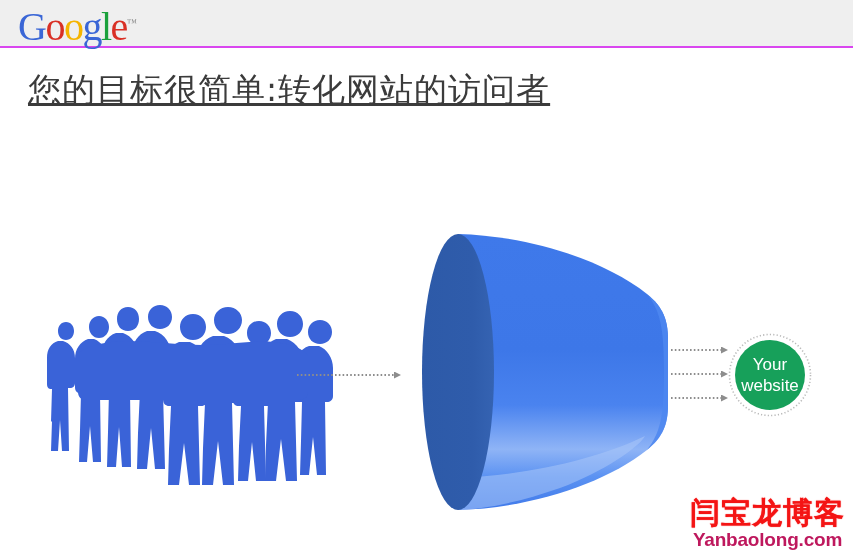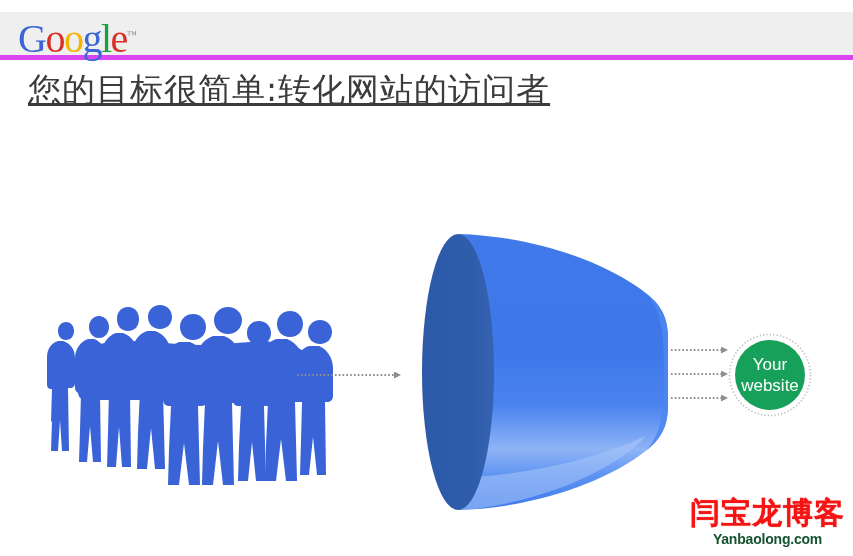--- a/index.html
+++ b/index.html
@@ -11,25 +11,25 @@
     width: 853px;
     height: 556px;
     position: relative;
     overflow: hidden;
     font-family: "Liberation Sans", sans-serif;
   }
 
   
   #header-bar {
     position: absolute;
-    left: 0; top: 12px;
+    left: 0; top: 0;
     width: 853px;
     height: 48px;
     background: #efefef;
-    border-bottom: 5px solid #d946ef;
+    border-bottom: 2px solid #d946ef;
     box-sizing: border-box;
     text-decoration: underline;
   }
   #google-logo {
     position: absolute;
     left: 18px;
     top: 1px;
     font-family: "Liberation Serif", serif;
     font-size: 40px;
     letter-spacing: -1.5px;
@@ -82,23 +82,23 @@
   #watermark-cn {
     font-size: 30px;
     font-weight: bold;
     color: #f41414;
     letter-spacing: 1px;
     line-height: 32px;
     font-family: "DejaVu Sans", "Liberation Sans", sans-serif;
     text-shadow: 0 0 1px #f41414;
   }
   #watermark-url {
-    font-size: 14px;
+    font-size: 19px;
     font-weight: bold;
-    color: #14532d;
+    color: #be185d;
     line-height: 21px;
     letter-spacing: -0.2px;
     font-family: "Liberation Sans", sans-serif;
   }
 </style>
 </head>
 <body>
 
 <div id="header-bar">
   <div id="google-logo">

